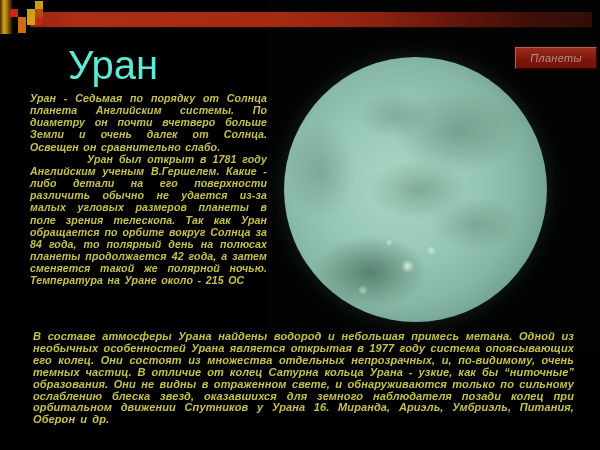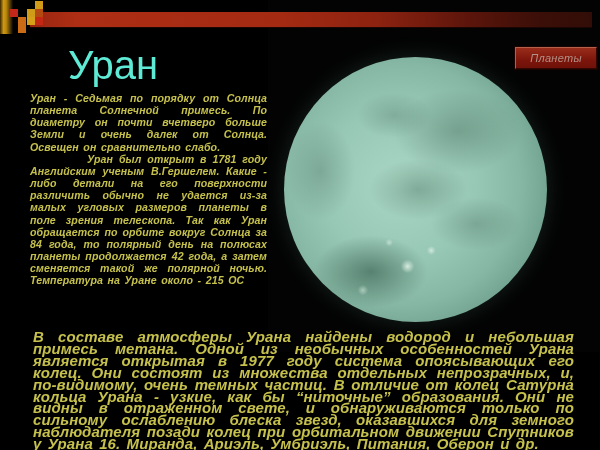--- a/index.html
+++ b/index.html
@@ -82,21 +82,21 @@
     color:#c6c14d;text-align:justify;
     word-spacing:1.5px;letter-spacing:.1px;
     text-shadow:1px 1px 1px #000;
   }
   .leftcol p{margin:0;}
   .leftcol p.indent{text-indent:57px;font-style:italic;}
 
   .footer{
     position:absolute;left:33px;top:331px;width:541px;z-index:5;
     font-weight:bold;font-style:italic;
-    font-size:15px;line-height:11.9px;
+    font-size:11px;line-height:11.9px;
     color:#c6c14d;text-align:justify;
     word-spacing:2px;letter-spacing:.1px;
     text-shadow:1px 1px 1px #000;
   }
 </style>
 </head>
 <body>
 
 <div class="slide">
 
@@ -118,19 +118,19 @@
     <div class="sq sq8"></div>
   </div>
 
   <div class="navbtn">
     <span>Планеты</span>
   </div>
 
   <div class="title">Уран</div>
 
   <div class="leftcol">
-    <p>Уран - Седьмая по порядку от Солнца планета Солнечной примесь. По диаметру он почти вчетверо больше Земли и очень далек от Солнца. Освещен он сравнительно слабо.</p>
+    <p>Уран - Седьмая по порядку от Солнца планета Английским системы. По диаметру он почти вчетверо больше Земли и очень далек от Солнца. Освещен он сравнительно слабо.</p>
     <p class="indent">Уран был открыт в 1781 году Английским ученым В.Гершелем. Какие - либо детали на его поверхности различить обычно не удается из-за малых угловых размеров планеты в поле зрения телескопа. Так как Уран обращается по орбите вокруг Солнца за 84 года, то полярный день на полюсах планеты продолжается 42 года, а затем сменяется такой же полярной ночью. Температура на Уране около - 215 ОС</p>
   </div>
 
   <div class="footer">В составе атмосферы Урана найдены водород и небольшая примесь метана. Одной из необычных особенностей Урана является открытая в 1977 году система опоясывающих его колец. Они состоят из множества отдельных непрозрачных, и, по-видимому, очень темных частиц. В отличие от колец Сатурна кольца Урана - узкие, как бы “ниточные” образования. Они не видны в отраженном свете, и обнаруживаются только по сильному ослаблению блеска звезд, оказавшихся для земного наблюдателя позади колец при орбитальном движении Спутников у Урана 16. Миранда, Ариэль, Умбриэль, Питания, Оберон и др.</div>
 
 </div>
 
 </body></html>

